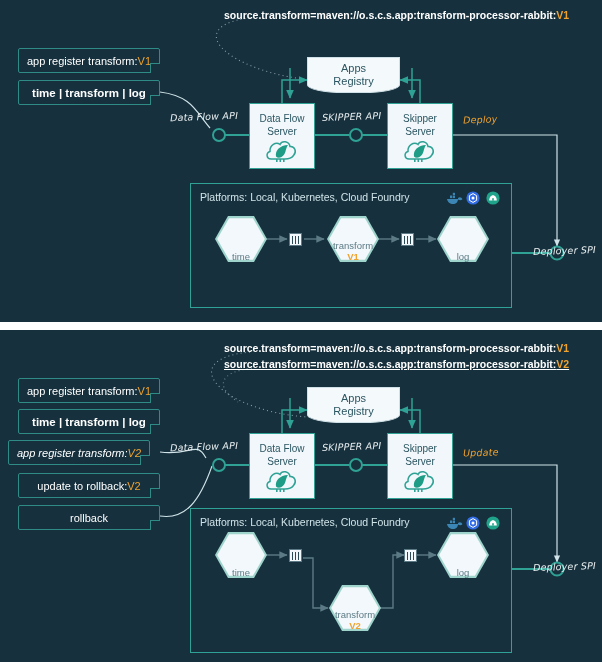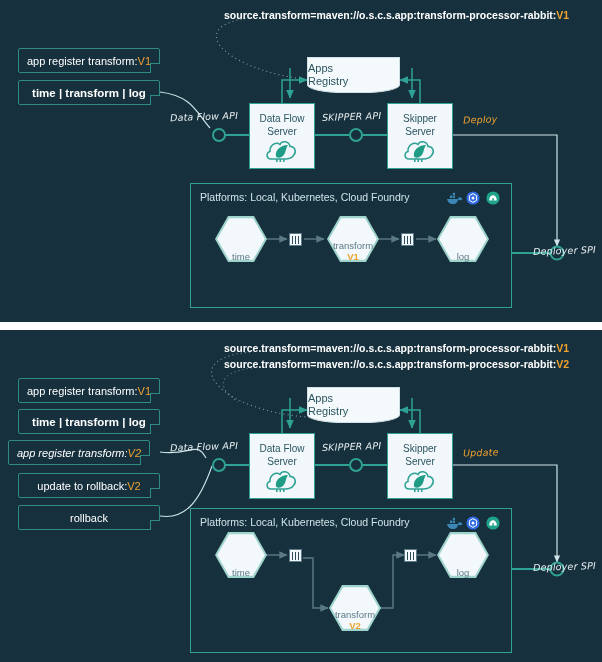--- a/index.html
+++ b/index.html
@@ -39,21 +39,21 @@
     color:#2b5561;font-size:10px;line-height:13px;
     padding-top:8px;
   }
   .serverbox .ln{text-align:center;}
   .spring-logo{position:absolute;bottom:4px;left:50%;transform:translateX(-50%);}
 
   
   .registry{
     position:absolute;background:#f4f9fb;
     border:1.2px solid #cfe0e6;
-    display:flex;flex-direction:column;align-items:flex-start;justify-content:center;
+    display:flex;flex-direction:column;align-items:center;justify-content:center;
     color:#2b5561;font-size:11px;line-height:13px;
     box-sizing:border-box;
     border-bottom-left-radius:40% 8px;border-bottom-right-radius:40% 8px;
   }
 
   
   .platforms{
     position:absolute;border:1.6px solid #2fa295;box-sizing:border-box;
     background:transparent;
   }
@@ -272,21 +272,21 @@
       <path d="M303,228 L313,228 L313,278 L328,278" fill="none" stroke="#5c7a86" stroke-width="1.4" marker-end="url(#ah-t2)"></path>
 
       <path d="M377,278 L393,278 L393,225 L404,225" fill="none" stroke="#5c7a86" stroke-width="1.4" marker-end="url(#ah-t2)"></path>
 
       <line x1="417" y1="225" x2="436" y2="225" stroke="#5c7a86" stroke-width="1.4" marker-end="url(#ah-t2)"></line>
     </svg>
 
     <div class="srcline" style="left:224px;top:12px;">
       <span>source.transform=maven://o.s.c.s.app:transform-processor-rabbit:</span><span class="v">V1</span>
     </div>
-    <div class="srcline" style="left:224px;top:28px;">
+    <div class="srcline" style="left:224px;top:28px;text-decoration:underline;">
       <span>source.transform=maven://o.s.c.s.app:transform-processor-rabbit:</span><span class="v">V2</span>
     </div>
 
     <div class="cmdbox" style="left:18px;top:48px;width:142px;">
       <span><span>app register transform:</span><span class="v">V1</span></span>
     </div>
     <div class="cmdbox bold" style="left:18px;top:79px;width:142px;">
       <span>time | transform | log</span>
     </div>
     <div class="cmdbox" style="left:8px;top:110px;width:142px;font-style:italic;">

